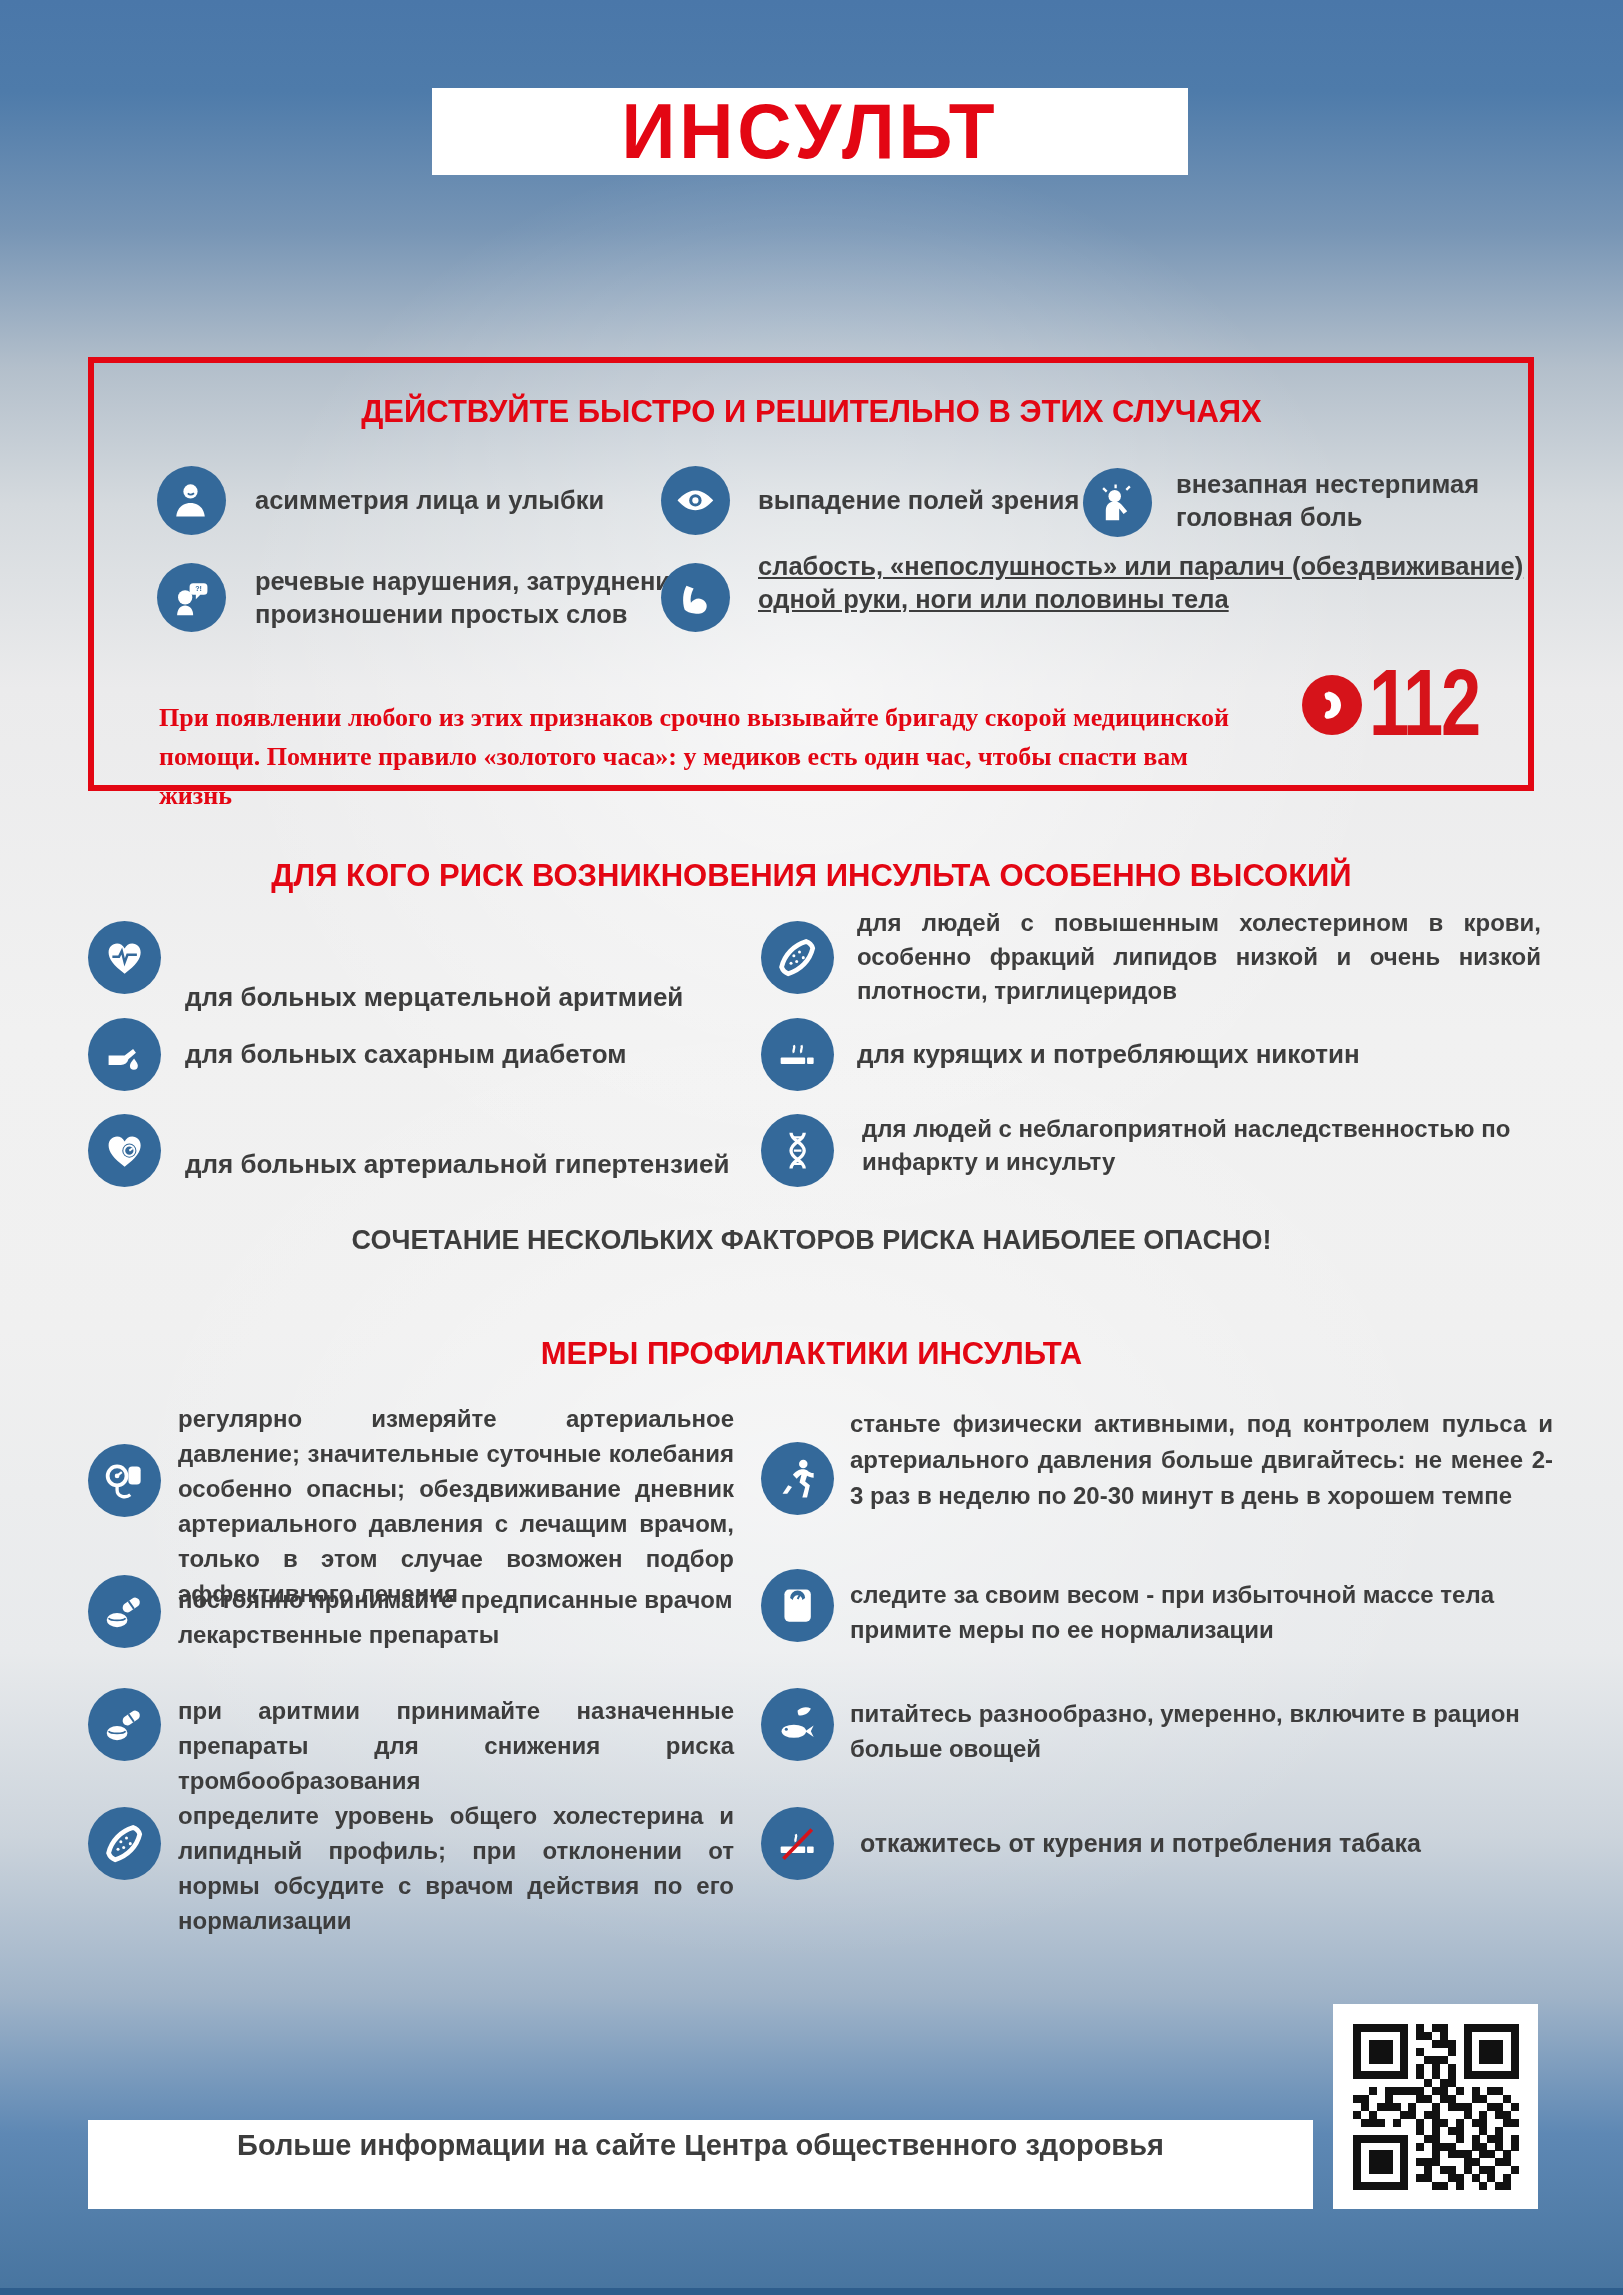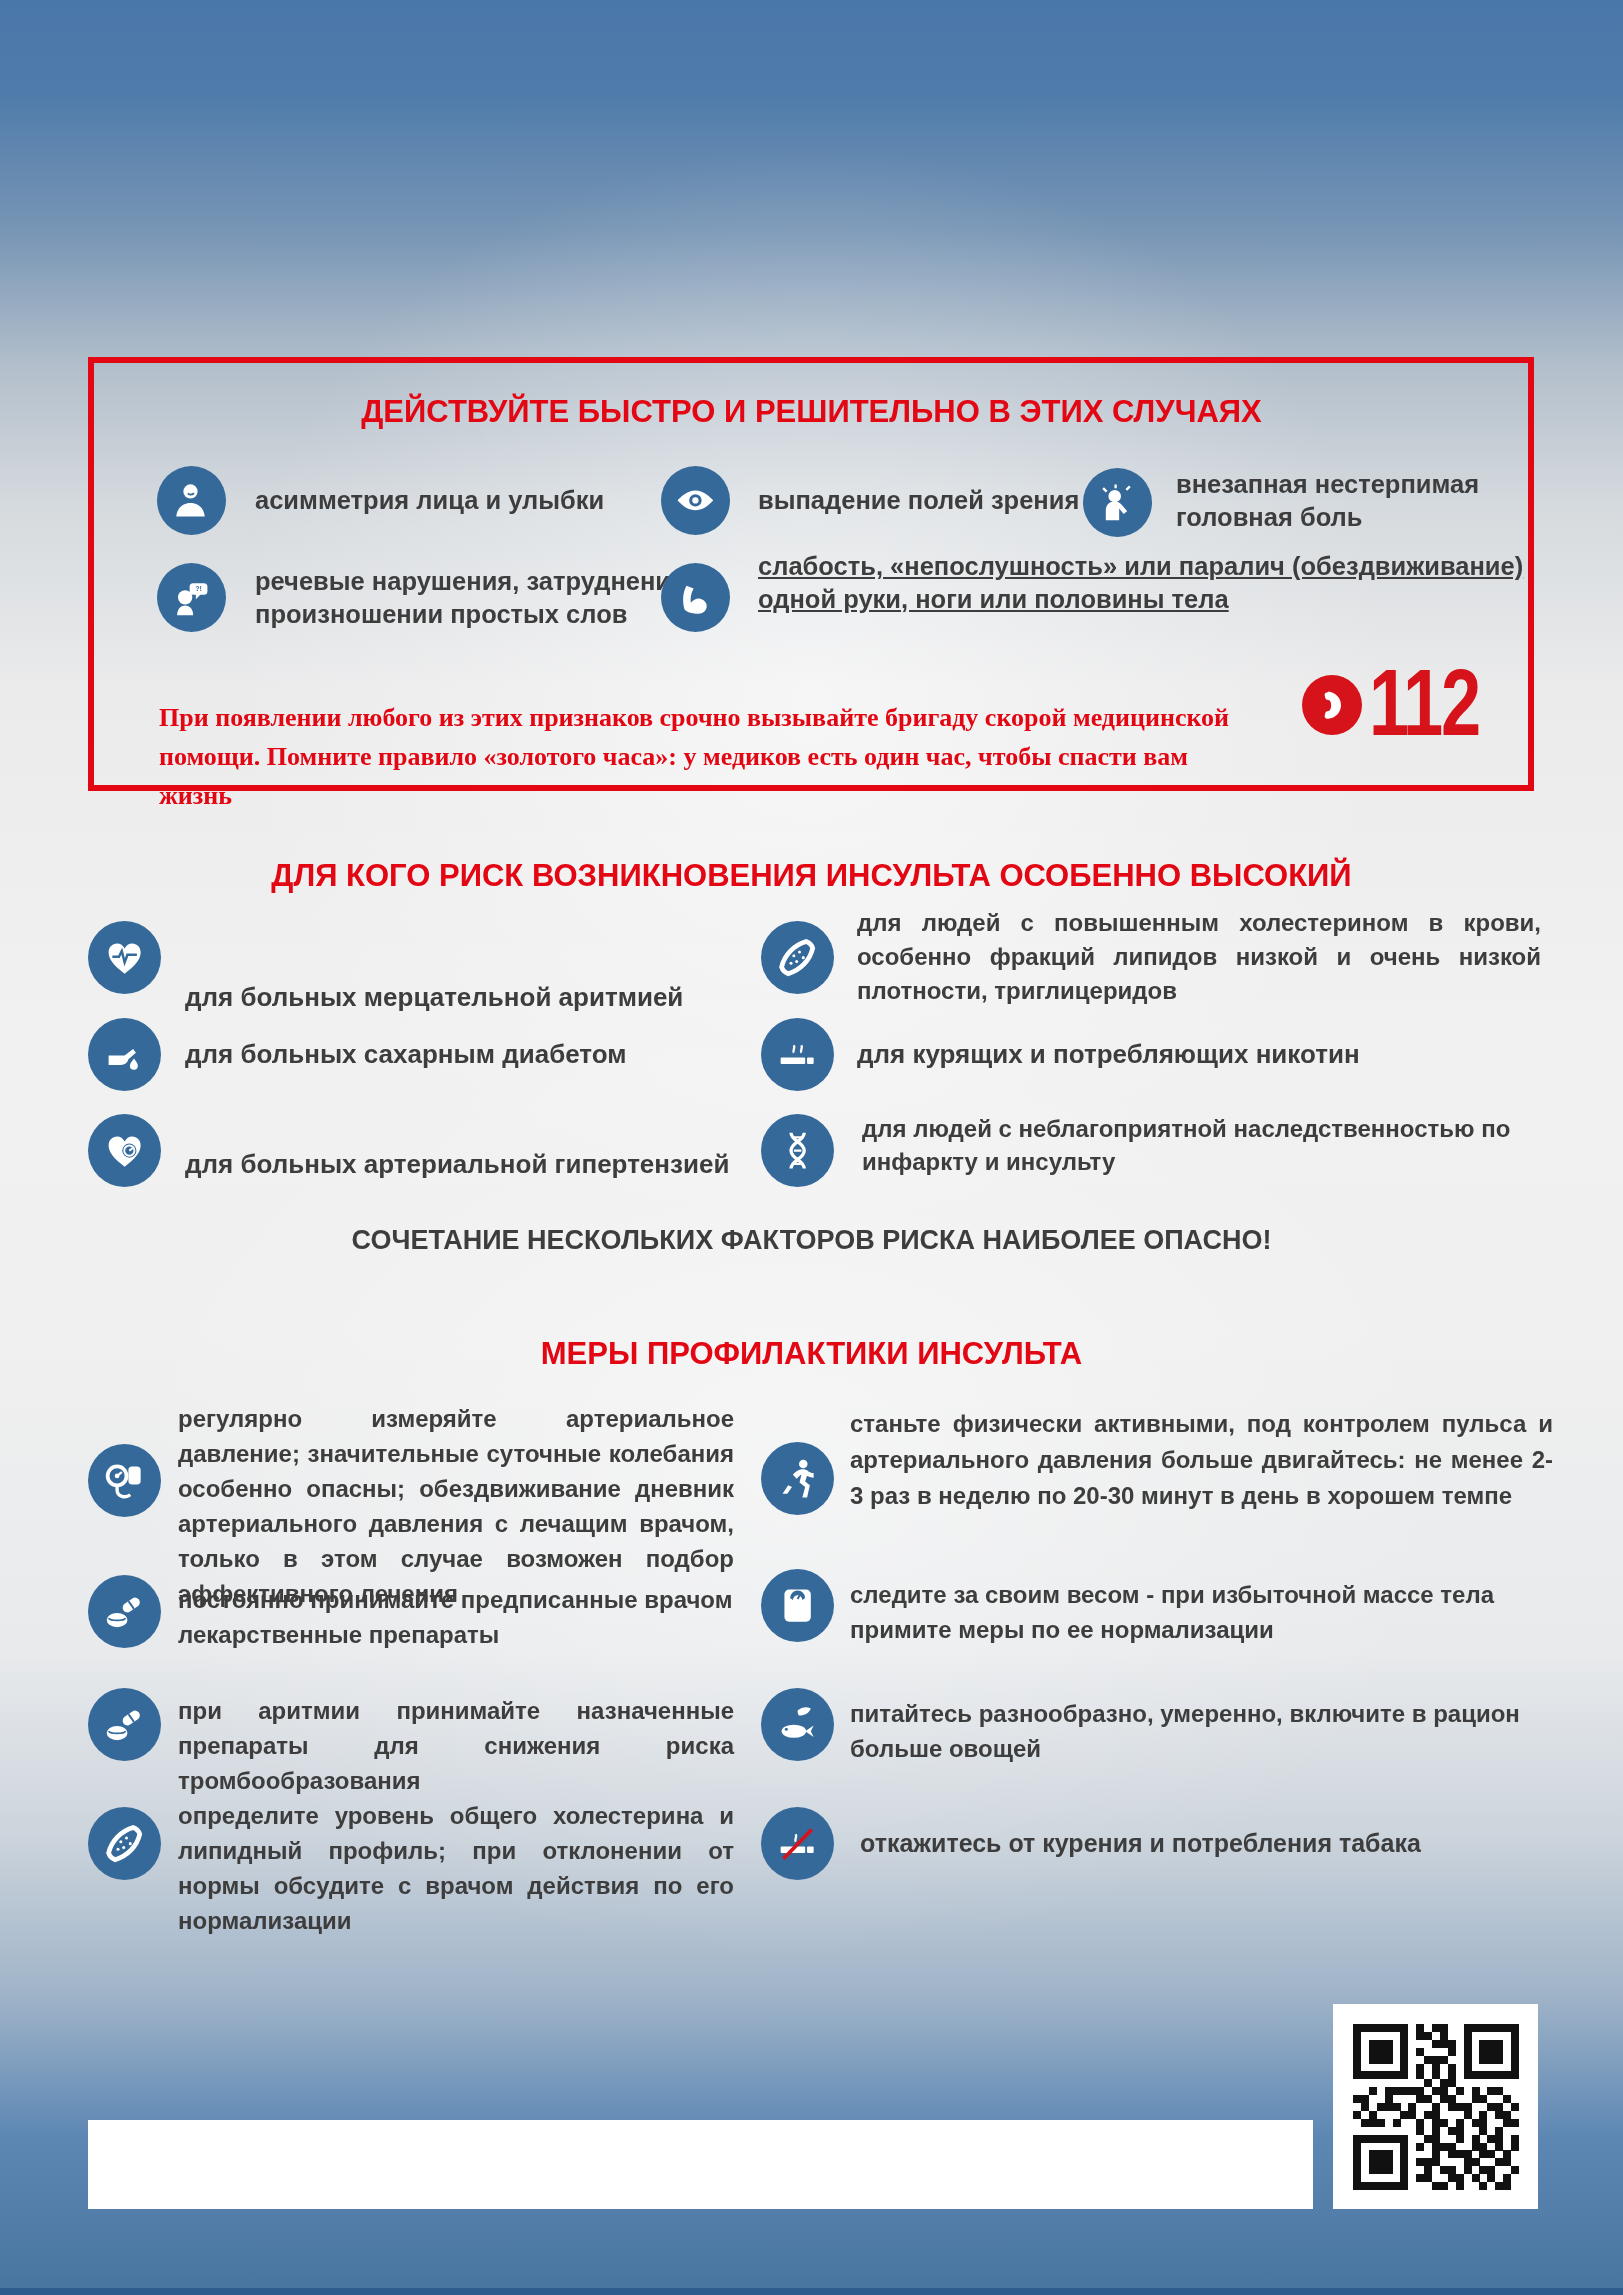--- a/index.html
+++ b/index.html
@@ -54,20 +54,23 @@
   .site-link{color:var(--link-blue);text-decoration:none;}
   .bottom-strip{position:absolute;left:0;top:2288px;width:100%;height:7.2px;background:#2e5d8c;}
 </style>
 </head>
 <body>
 
 <div class="poster">
   <div class="wm wm1"></div>
   <div class="wm wm2"></div>
 
+  <div class="title-band">
+    <h1 class="title">ИНСУЛЬТ</h1>
+  </div>
 
   <section>
     <div class="alert-box"></div>
     <h2 class="h-red alert-heading">ДЕЙСТВУЙТЕ БЫСТРО И РЕШИТЕЛЬНО В ЭТИХ СЛУЧАЯХ</h2>
 
     <div class="ic ic105" style="left:157px;top:466px;">
       <svg viewBox="0 0 48 48" fill="#fff">
           <circle cx="23" cy="14" r="8"></circle>
           <path d="M20 16q3 3 7 0" stroke="var(--icon-blue)" stroke-width="2" fill="none"></path>
           <path d="M7 42c1-10 8-15 16-15s15 5 16 15z"></path>
@@ -504,18 +507,19 @@
         <rect x="52.38095238095238" y="95.23809523809524" width="4.811904761904762" height="4.811904761904762"></rect>
         <rect x="61.904761904761905" y="95.23809523809524" width="4.811904761904762" height="4.811904761904762"></rect>
         <rect x="76.19047619047619" y="95.23809523809524" width="4.811904761904762" height="4.811904761904762"></rect>
         <rect x="85.71428571428571" y="95.23809523809524" width="4.811904761904762" height="4.811904761904762"></rect>
         <rect x="90.47619047619048" y="95.23809523809524" width="4.811904761904762" height="4.811904761904762"></rect>
       </svg>
   </div>
 
   <footer>
     <div class="footer-band">
+      <div class="footer-line fl1">Больше информации на сайте Центра общественного здоровья</div>
     </div>
   </footer>
 
   <div class="bottom-strip"></div>
 </div>
 
 
 </body></html>

